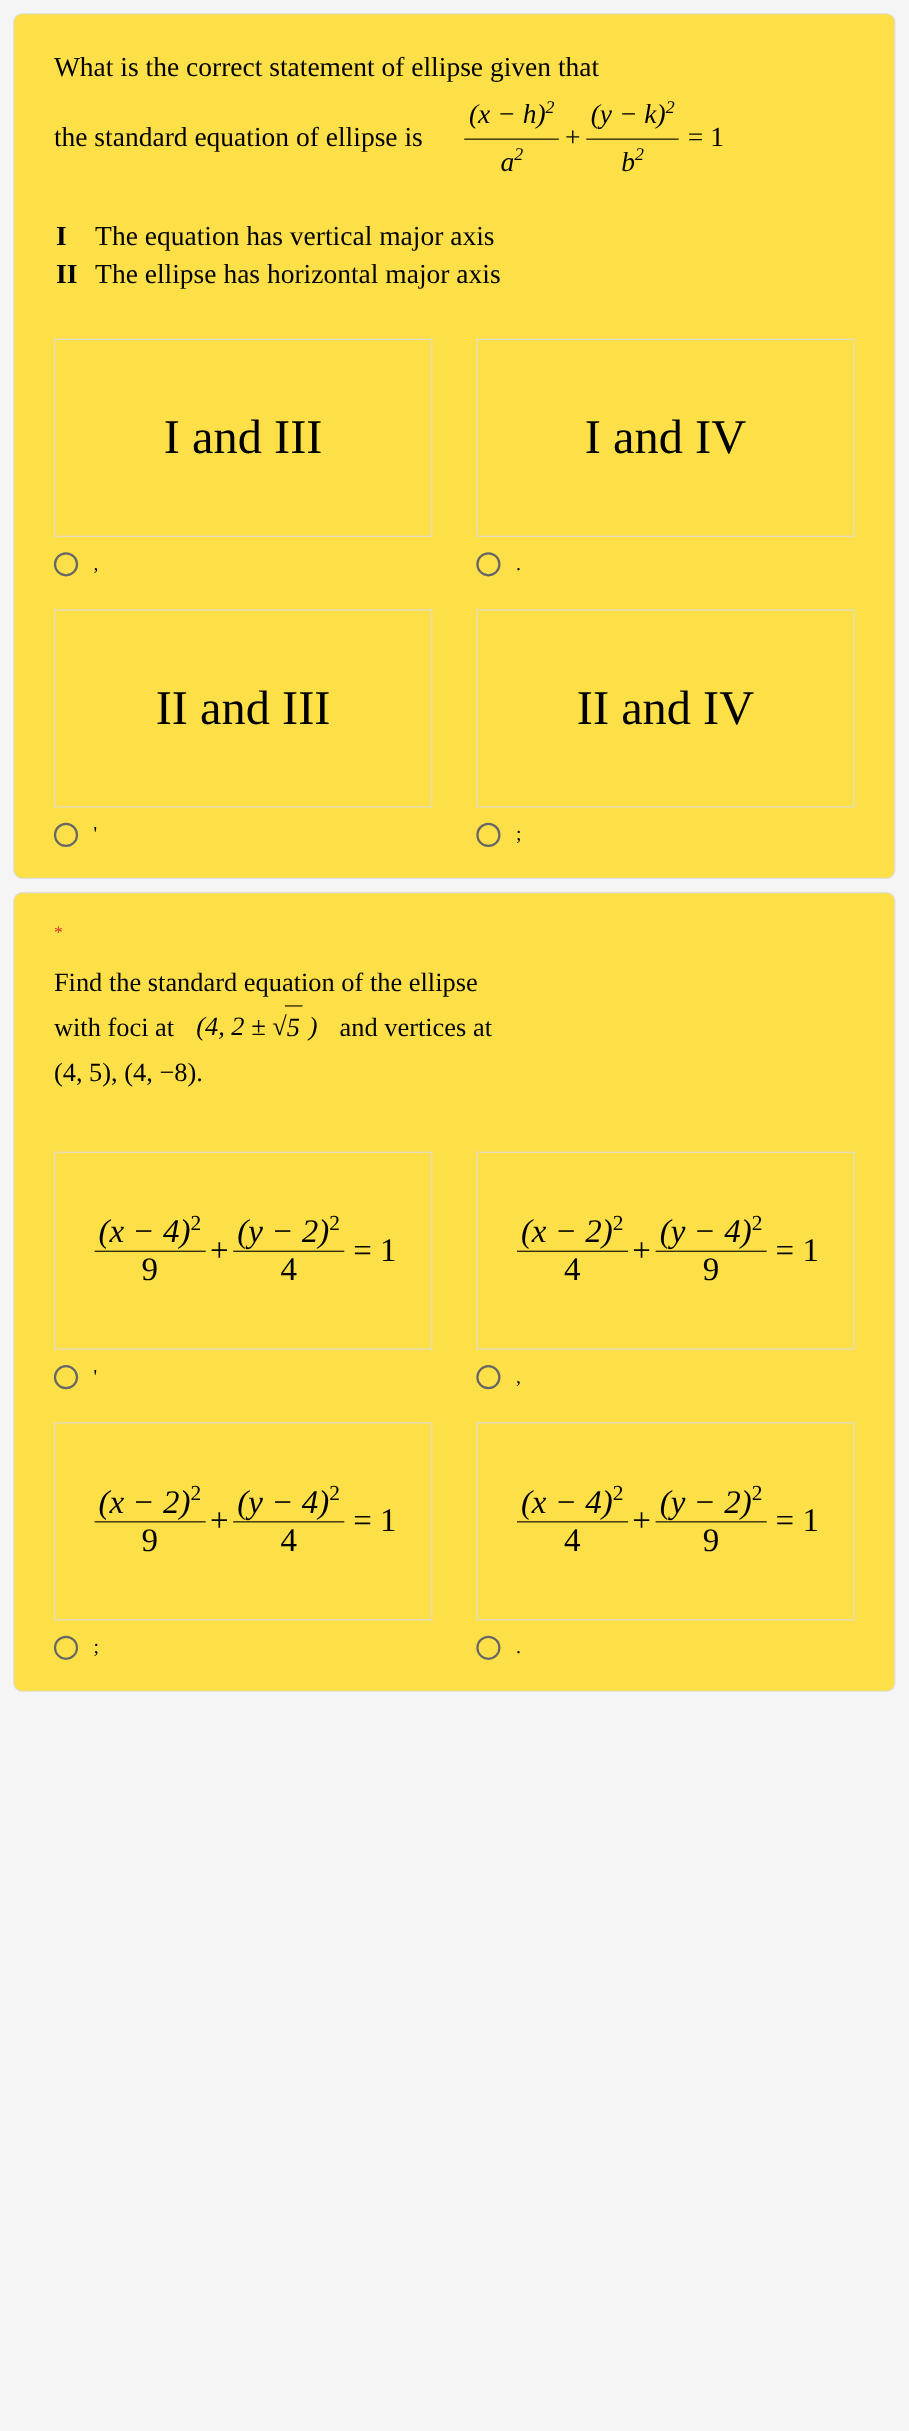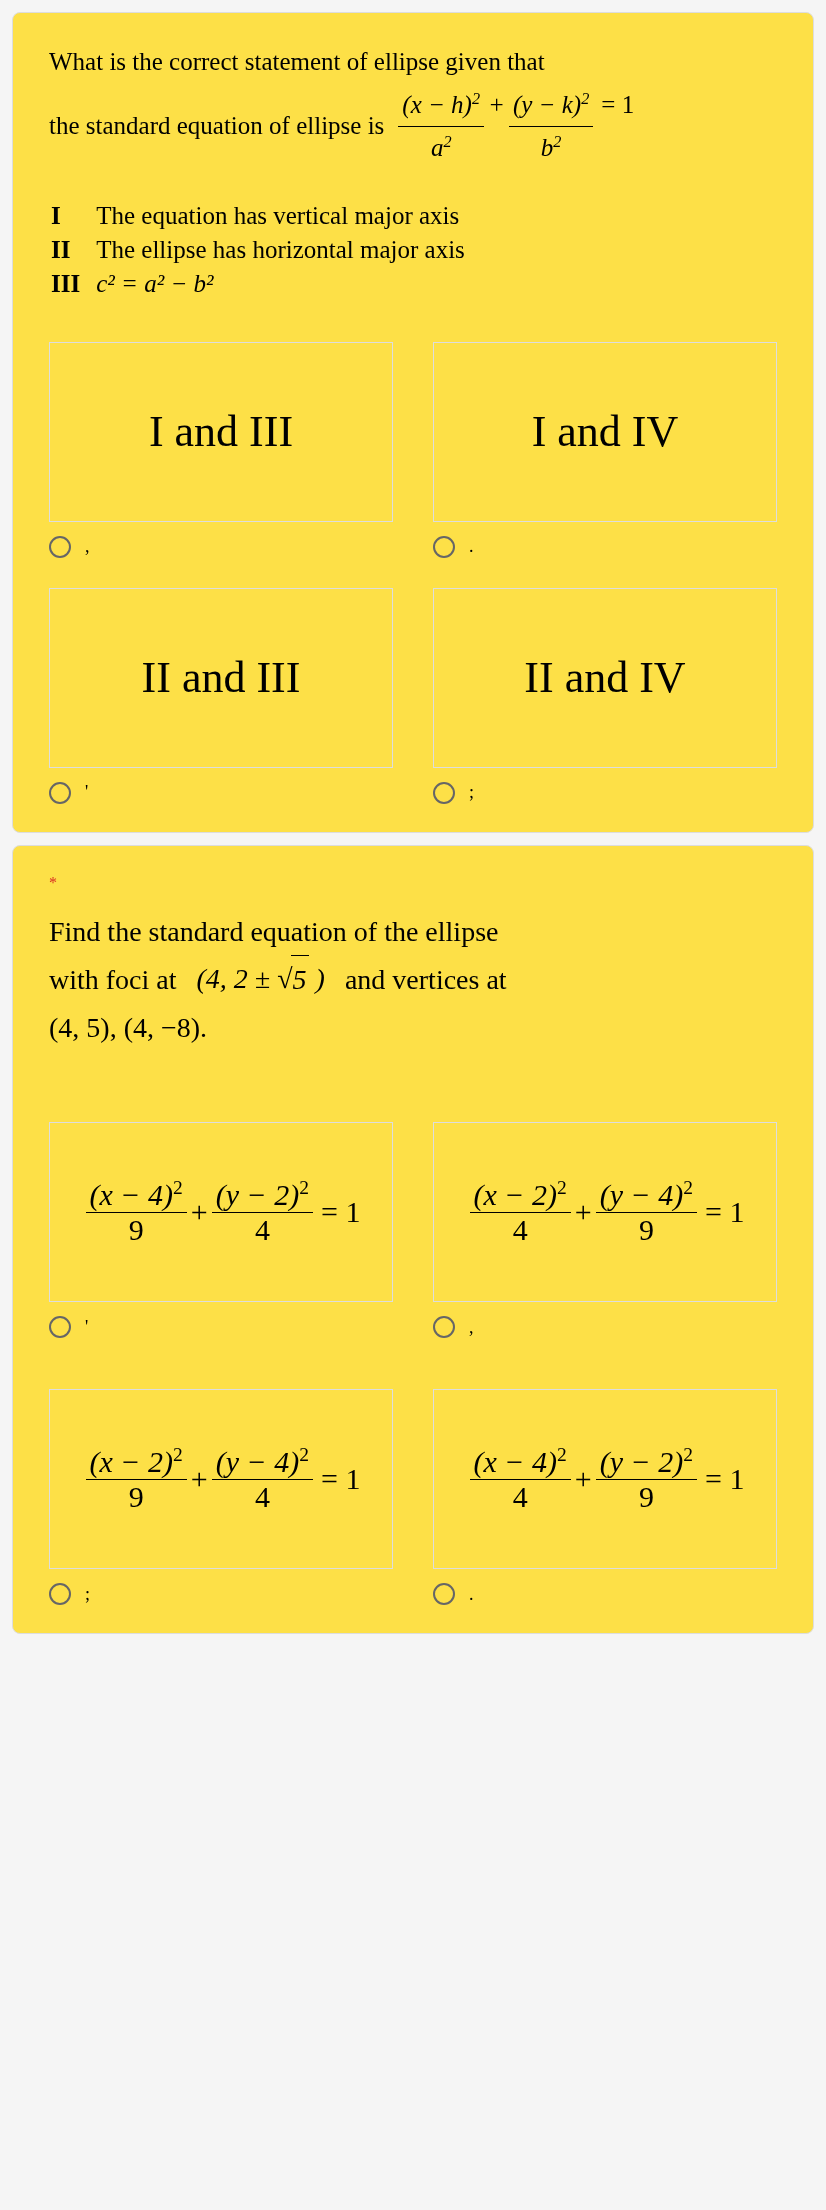--- a/index.html
+++ b/index.html
@@ -16,22 +16,24 @@
     margin: 12px;
     padding: 28px 36px 28px 36px;
     border: 1px solid #ddd;
   }
   .question-text {
     font-size: 25px;
     line-height: 1.7;
   }
   .inline-eq {
     display: inline-flex;
+    align-items: center;
     vertical-align: middle;
     font-style: italic;
+    margin-left: 24px;
   }
   .frac {
     display: inline-flex;
     flex-direction: column;
     align-items: center;
     vertical-align: middle;
     margin: 0 4px;
   }
   .frac .num { border-bottom: 1px solid #000; padding: 0 4px; }
   .frac .den { padding: 0 4px; }
@@ -54,21 +56,21 @@
   .option-cell { }
   .option-box {
     border: 1px solid #ddd;
     min-height: 180px;
     display: flex;
     align-items: center;
     justify-content: center;
     padding: 4px;
   }
   .option-box.big { font-size: 44px; }
-  .option-box.eq { font-size: 30px; font-style: italic; margin-top: 21px; }
+  .option-box.eq { font-size: 30px; font-style: italic; }
   .radio-row {
     display: flex;
     align-items: center;
     gap: 14px;
     margin-top: 14px;
     font-size: 18px;
   }
   .radio {
     width: 22px; height: 22px;
     border: 2px solid #666;
@@ -111,24 +113,20 @@
     <table>
       <tbody>
           <tr>
         <td class="rn">I</td>
         <td>The equation has vertical major axis</td>
       </tr>
       <tr>
         <td class="rn">II</td>
         <td>The ellipse has horizontal major axis</td>
       </tr>
-      <tr>
-        <td class="rn">III</td>
-        <td class="italic">c² = a² − b²</td>
-      </tr>
     </tbody>
       </table>
   </div>
 
   <div class="options-grid">
     <div class="option-cell">
       <div class="option-box big">I and III</div>
       <div class="radio-row">
         <span class="radio"></span>
         <span>,</span>
@@ -153,21 +151,21 @@
       <div class="radio-row">
         <span class="radio"></span>
         <span>;</span>
       </div>
     </div>
   </div>
 </div>
 
 <div class="card">
   <div class="required">*</div>
-  <div class="question-text" style="font-size:28px;">
+  <div class="question-text" style="font-size:24px;">
     <div>Find the standard equation of the ellipse</div>
     <div style="display:flex;align-items:center;gap:20px;flex-wrap:wrap;">
       <span>with foci at</span>
       <span class="italic">
         <span>(4, 2 ±</span>
         <span class="sqrt">
             <span class="radical">√</span>
             <span class="radicand">5</span>
           </span>
         <span>)</span>

